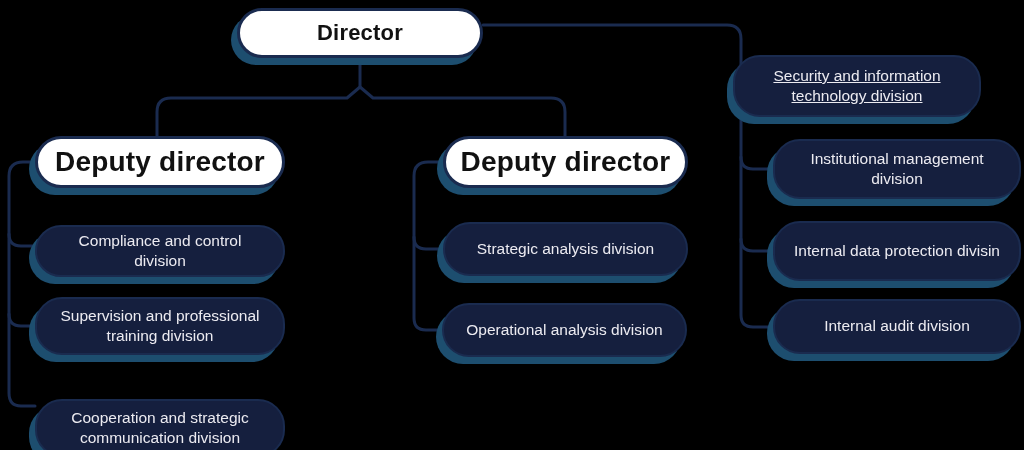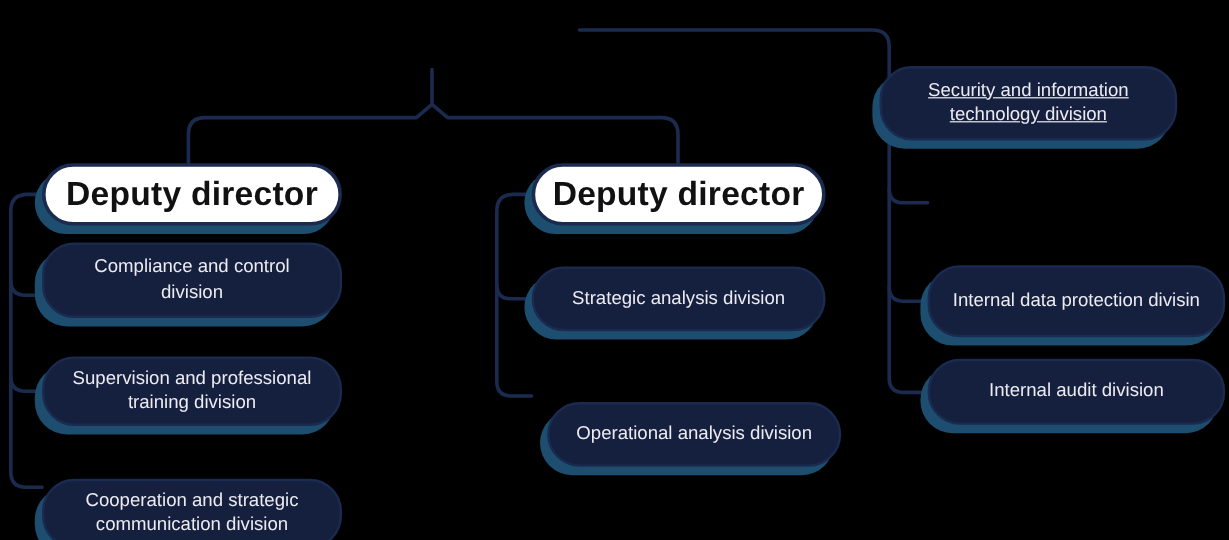--- a/index.html
+++ b/index.html
@@ -86,46 +86,52 @@
     <path d="M741,239 Q741,251 753,251 L773,251"></path>
 
     <path d="M35,162 L23,162 Q9,162 9,176 L9,393 Q9,406 21,406 L35,406"></path>
     <path d="M9,234 Q9,246 21,246 L35,246"></path>
     <path d="M9,314 Q9,326 21,326 L35,326"></path>
 
     <path d="M443,162 L428,162 Q414,162 414,176 L414,318 Q414,330 426,330 L443,330"></path>
     <path d="M414,237 Q414,249 426,249 L443,249"></path>
   </svg>
 
+  <div class="node white director" style="left:237px;top:8px;width:246px;height:50px;">
+    <span>Director</span>
+  </div>
 
   <div class="node white" style="left:35px;top:136px;width:250px;height:52px;">
     <span>Deputy director</span>
   </div>
-  <div class="node dark" style="left:35px;top:202px;width:250px;height:63px;">
+  <div class="node dark" style="left:35px;top:225px;width:250px;height:52px;">
     <span>Compliance and control division</span>
   </div>
   <div class="node dark" style="left:35px;top:297px;width:250px;height:58px;">
     <span>Supervision and professional training division</span>
   </div>
   <div class="node dark" style="left:35px;top:399px;width:250px;height:58px;">
     <span>Cooperation and strategic communication division</span>
   </div>
 
   <div class="node white" style="left:443px;top:136px;width:245px;height:52px;">
     <span>Deputy director</span>
   </div>
   <div class="node dark" style="left:443px;top:222px;width:245px;height:54px;">
     <span>Strategic analysis division</span>
   </div>
-  <div class="node dark" style="left:456px;top:303px;width:245px;height:54px;margin-top:32px;">
+  <div class="node dark" style="left:442px;top:303px;width:245px;height:54px;">
     <span>Operational analysis division</span>
   </div>
 
   <div class="node dark" style="left:733px;top:55px;width:248px;height:62px;text-decoration:underline;">
     <span>Security and information technology division</span>
+  </div>
+  <div class="node dark" style="left:773px;top:139px;width:248px;height:60px;">
+    <span>Institutional management division</span>
   </div>
   <div class="node dark" style="left:773px;top:221px;width:248px;height:60px;">
     <span>Internal data protection divisin</span>
   </div>
   <div class="node dark" style="left:773px;top:299px;width:248px;height:55px;">
     <span>Internal audit division</span>
   </div>
 
 </div>
 

